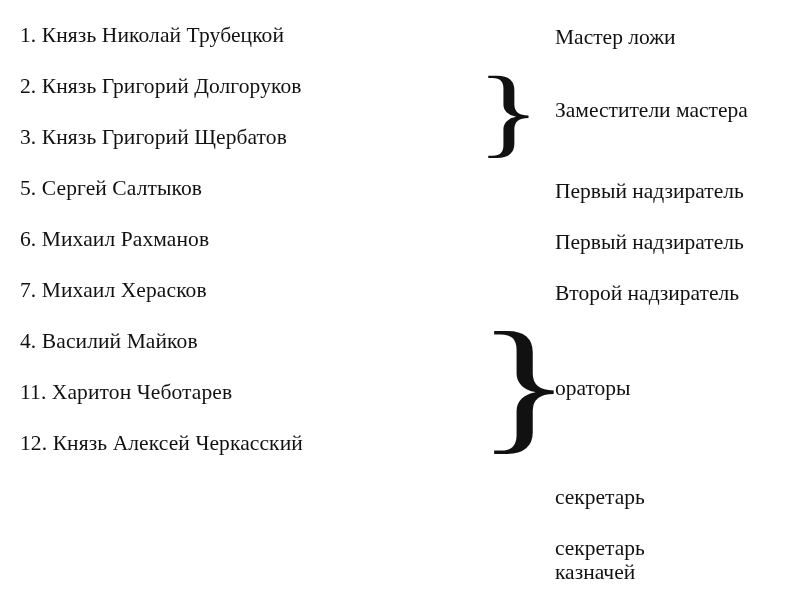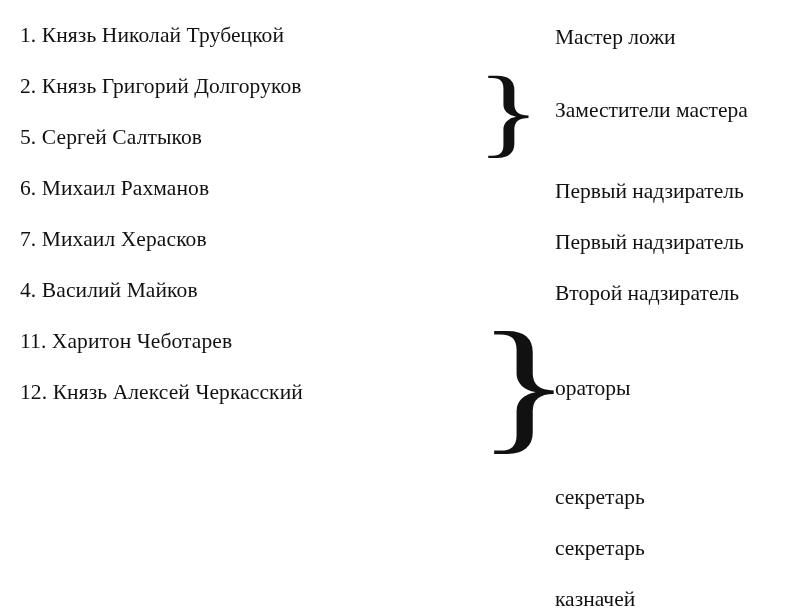--- a/index.html
+++ b/index.html
@@ -52,21 +52,21 @@
   }
 
   .office.r1  { top: 15px; }
   .office.r23 { top: 88px; }
   .office.r4  { top: 169px; }
   .office.r5  { top: 220px; }
   .office.r6  { top: 271px; }
   .office.r789{ top: 366px; }
   .office.r10 { top: 475px; }
   .office.r11 { top: 526px; }
-  .office.r12 { top: 577px; }
+  .office.r12 { top: 550px; }
 
   
   .brace {
     position: absolute;
     left: 458px;
     font-family: "Liberation Serif", "DejaVu Serif", serif;
     font-weight: 400;
     color: #111111;
     line-height: 1;
     -webkit-user-select: none;
@@ -91,20 +91,23 @@
 <div class="page">
   <div class="roster">
 
     <div class="row">
       <span class="name">1. Князь Николай Трубецкой</span>
     </div>
     <div class="row">
       <span class="name">2. Князь Григорий Долгоруков</span>
     </div>
     <div class="row">
+      <span class="name">3. Князь Григорий Щербатов</span>
+    </div>
+    <div class="row">
       <span class="name">5. Сергей Салтыков</span>
     </div>
     <div class="row">
       <span class="name">6. Михаил Рахманов</span>
     </div>
     <div class="row">
       <span class="name">7. Михаил Херасков</span>
     </div>
     <div class="row">
       <span class="name">4. Василий Майков</span>

